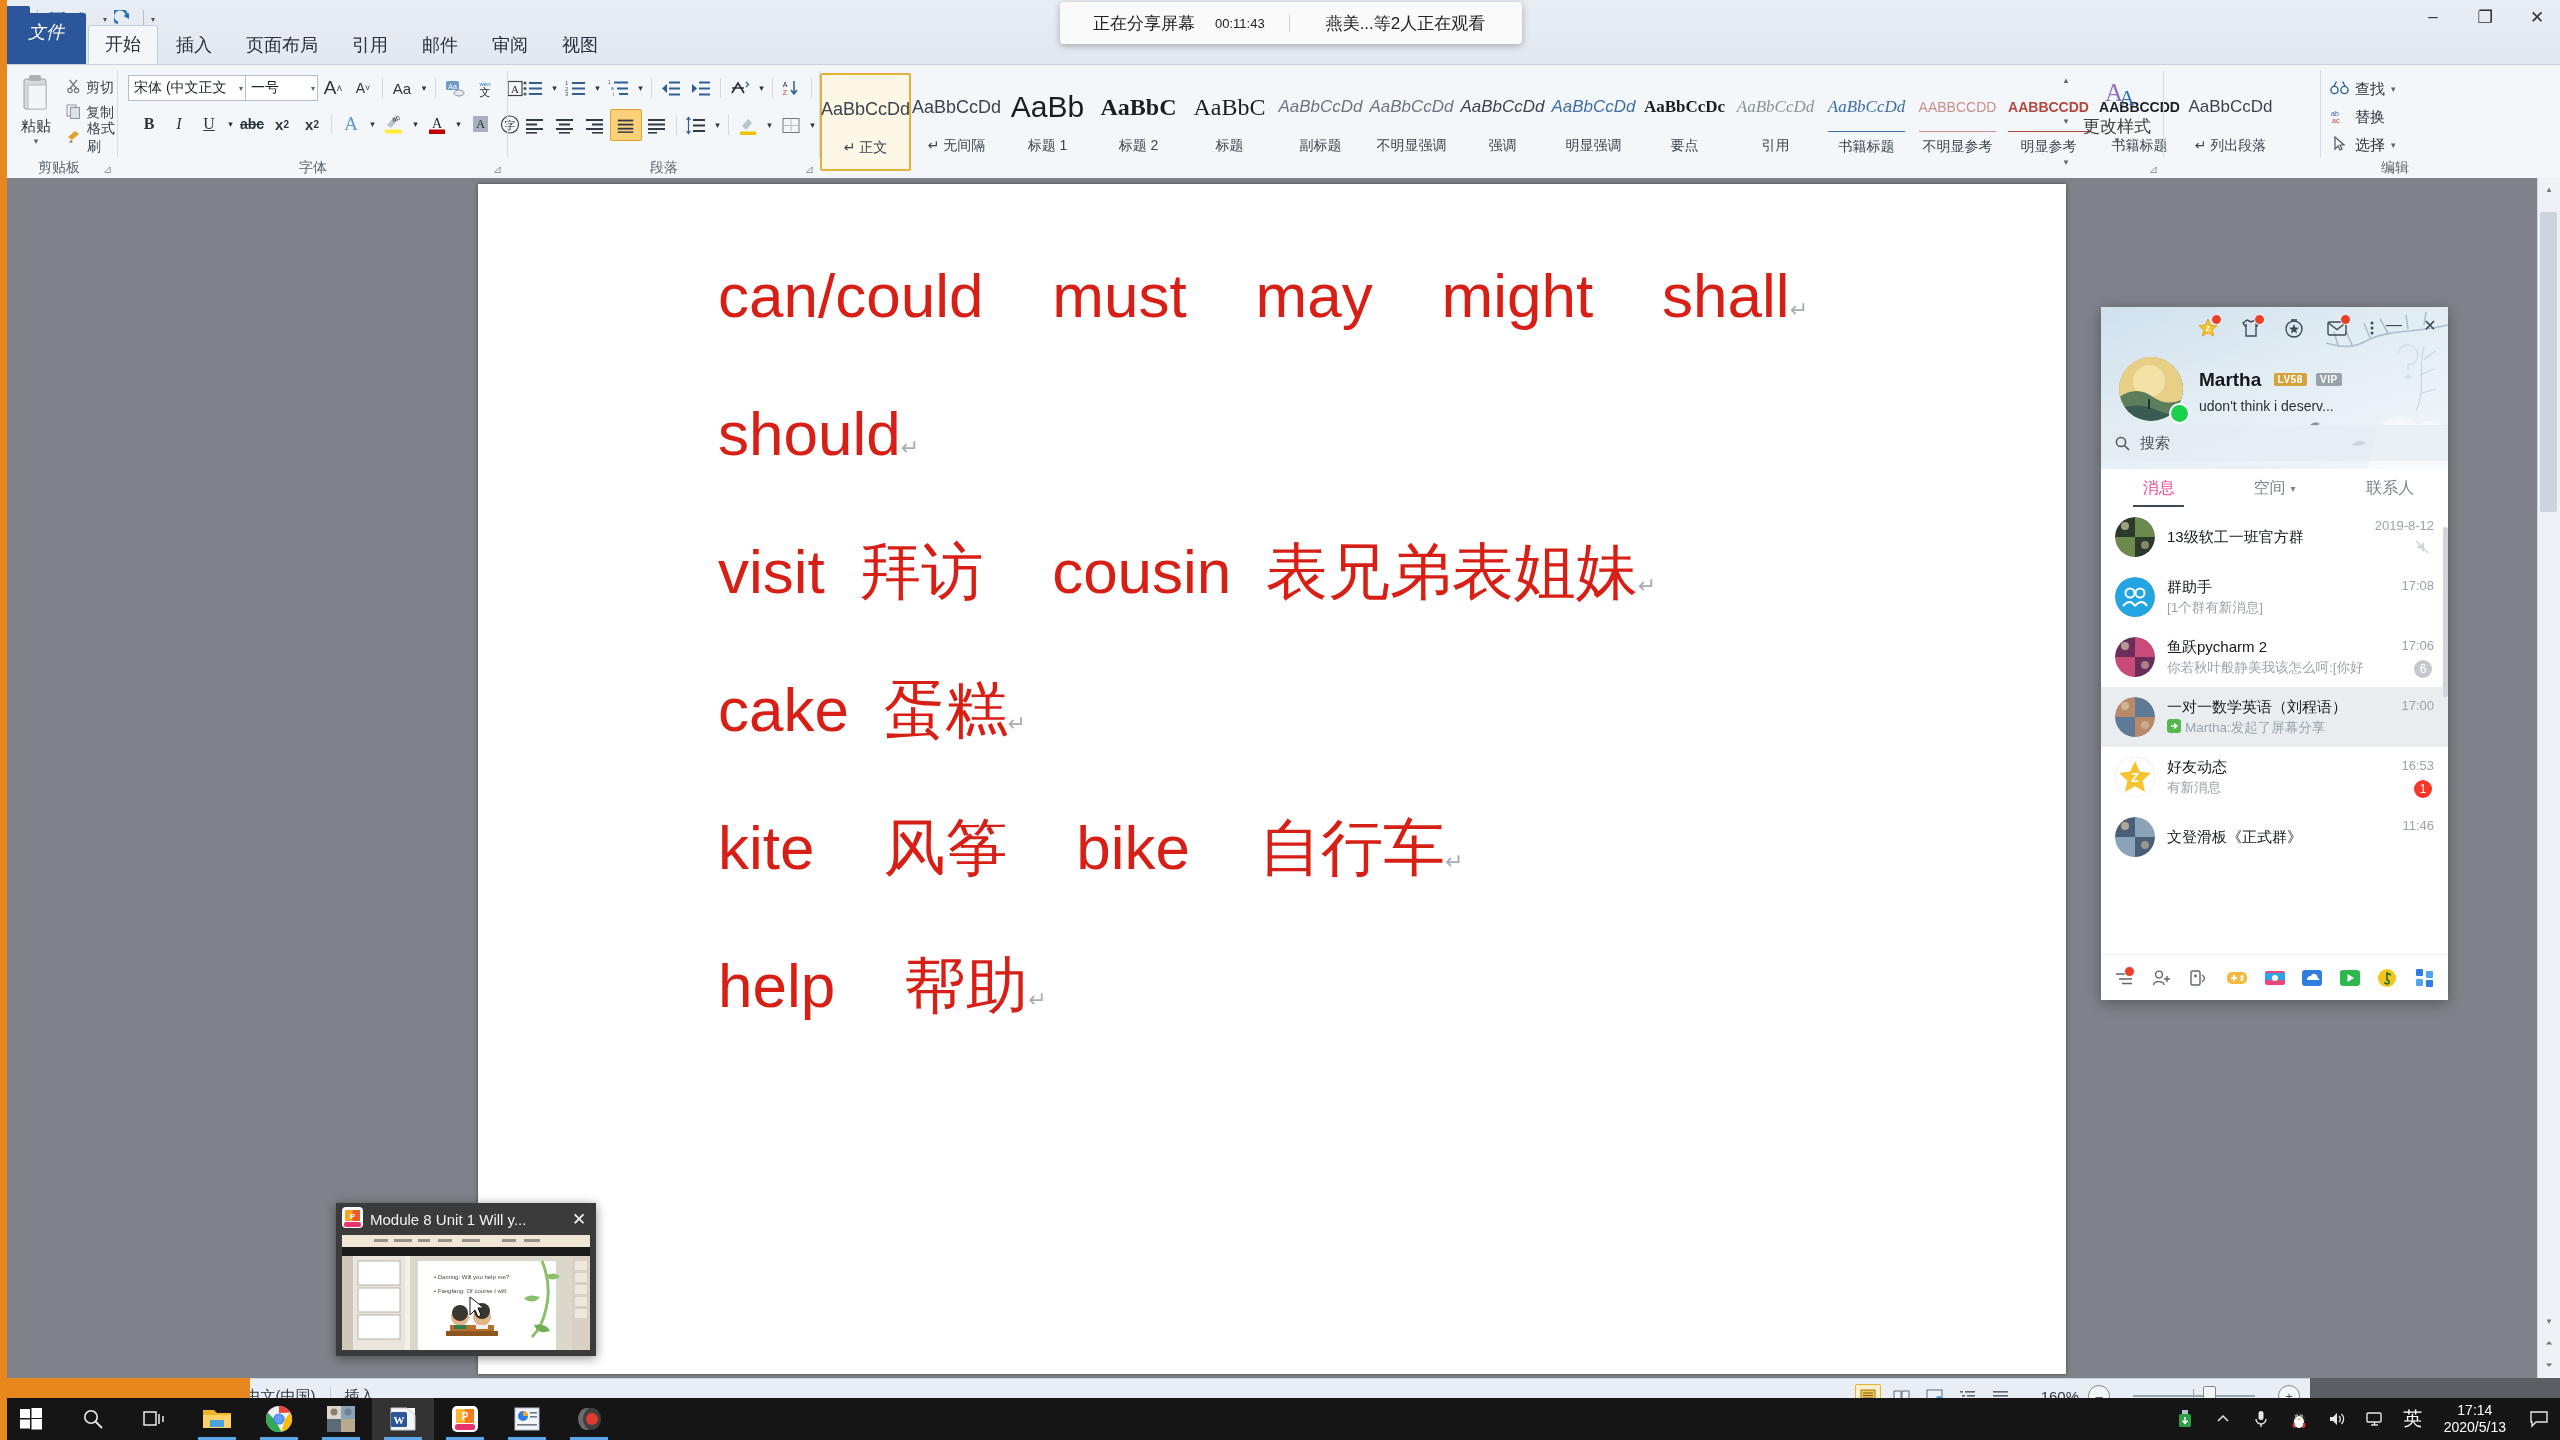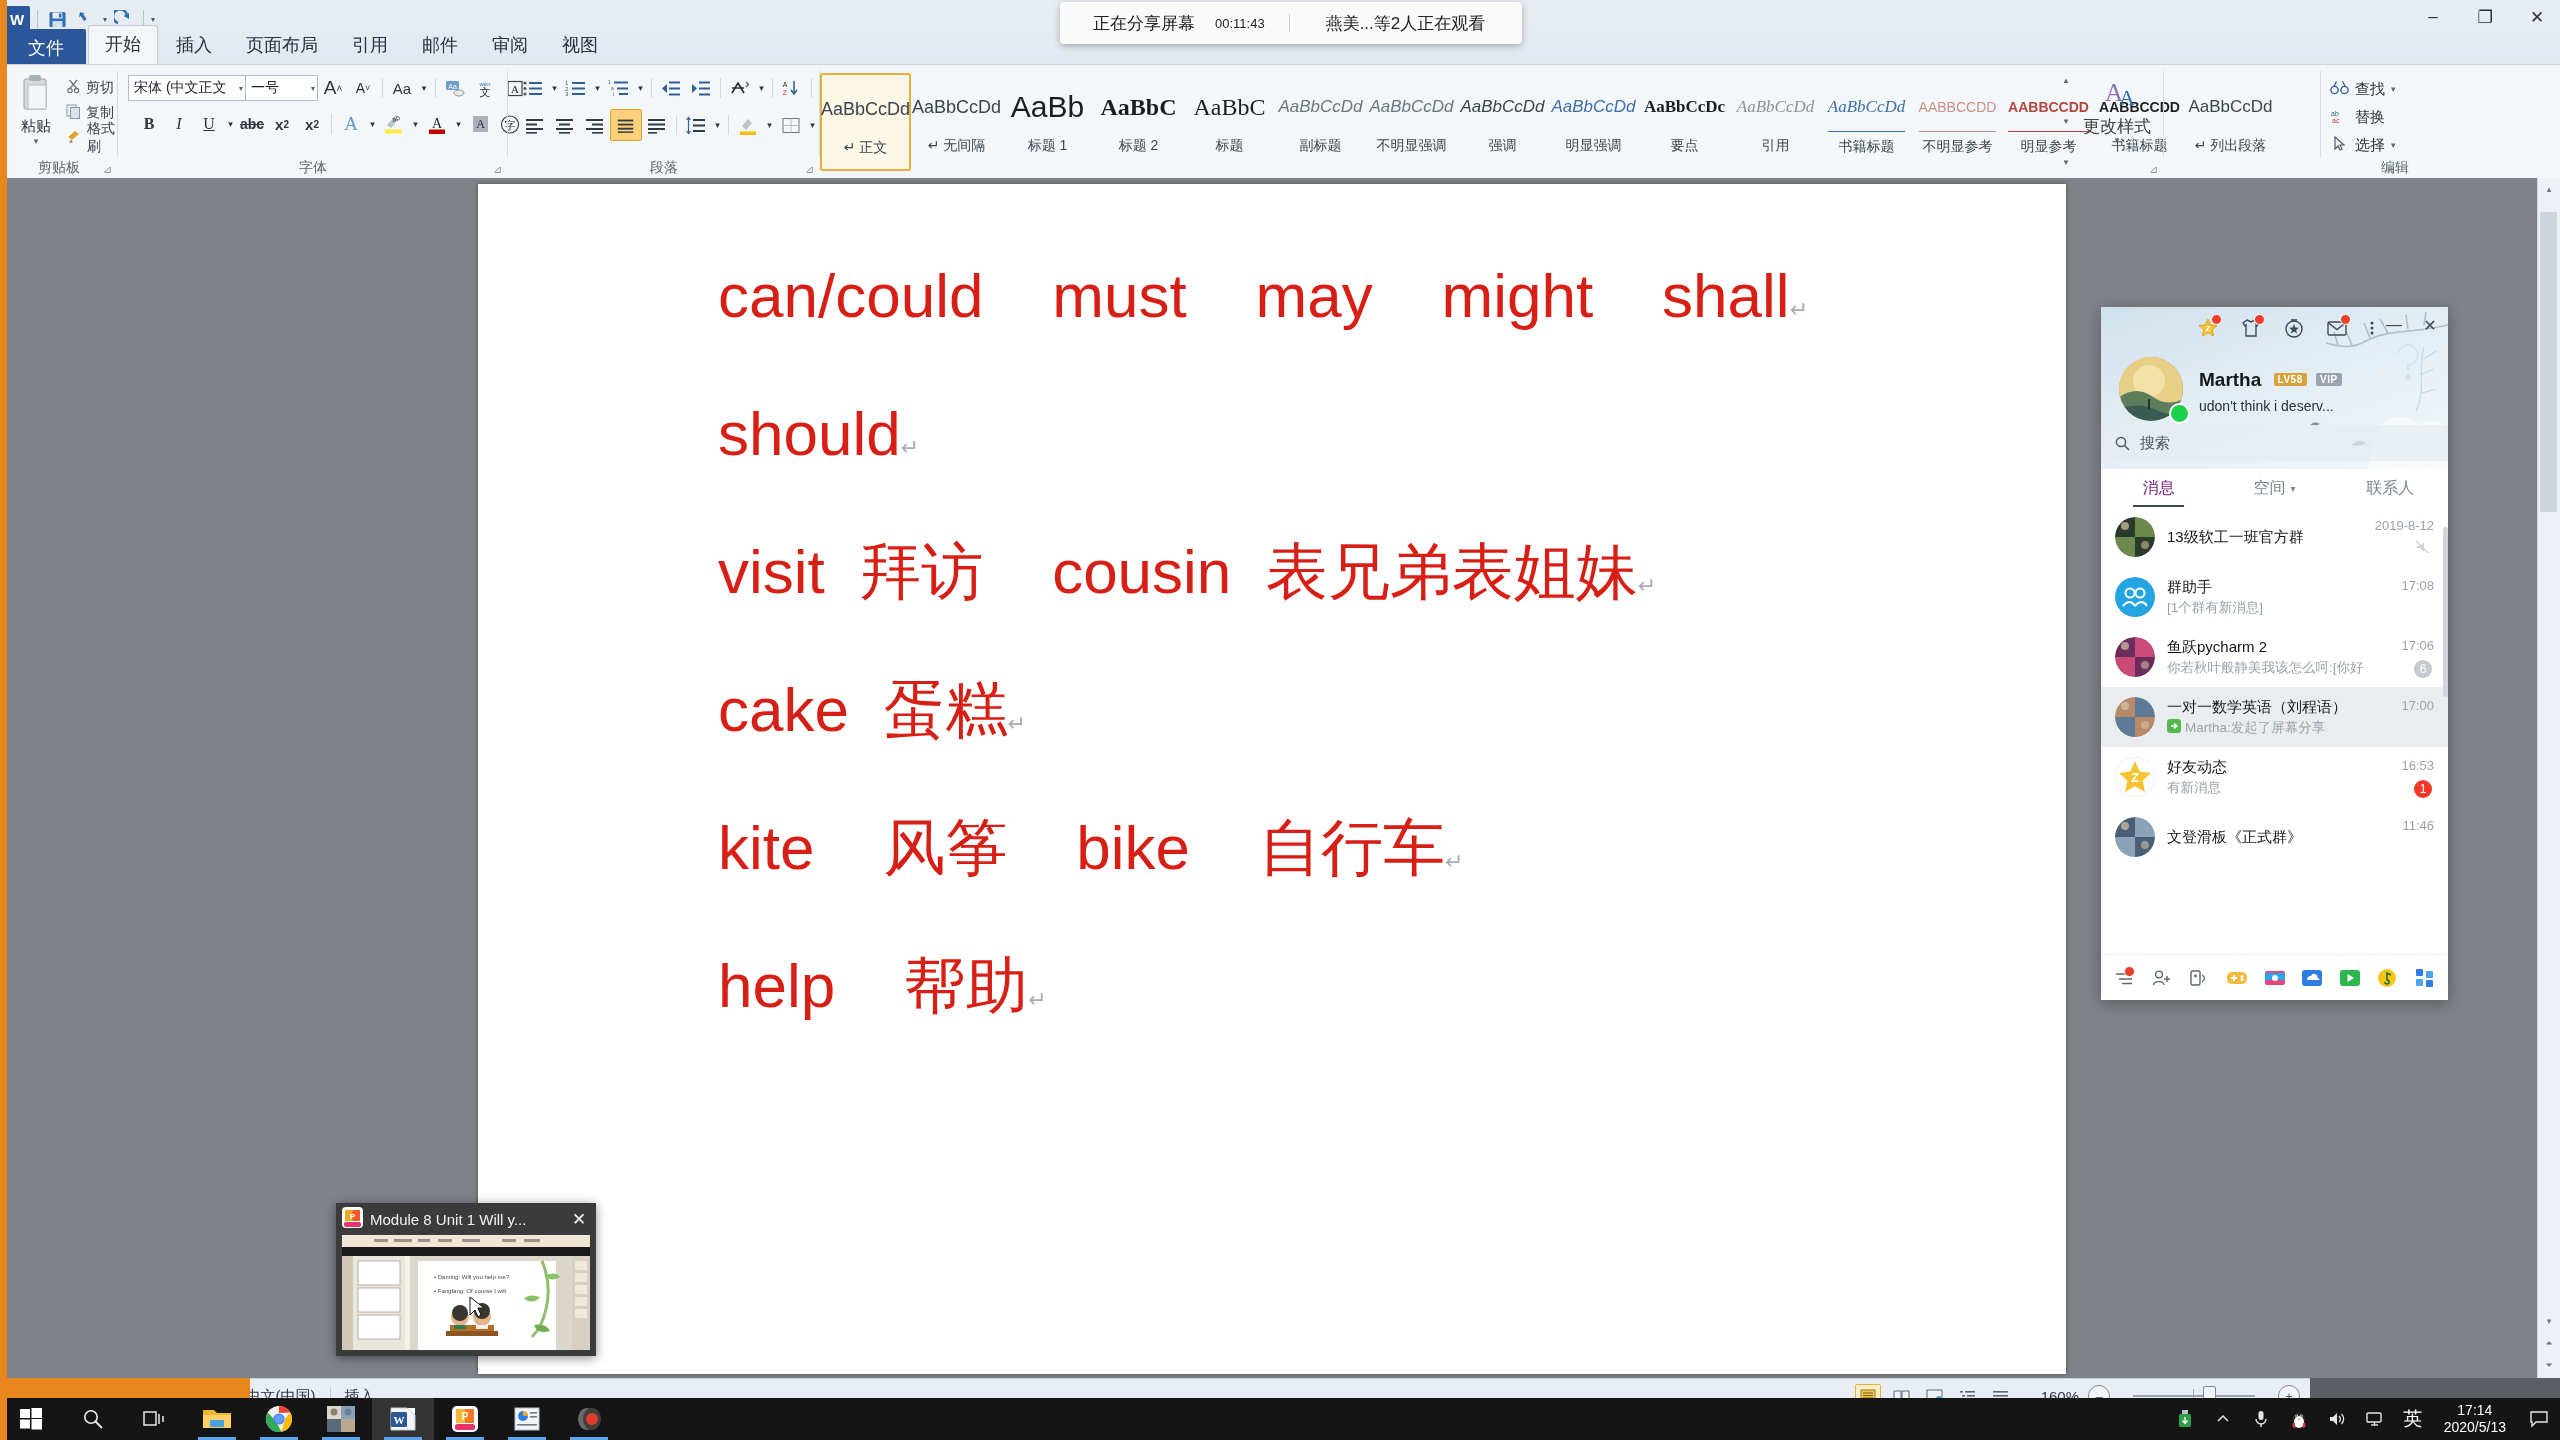--- a/index.html
+++ b/index.html
@@ -28,21 +28,21 @@
      font-size:17px;color:#2a2f36;}
   .win-btns .close{color:#333;}
 
   
   .orange-edge{position:absolute;left:0;top:0;width:7px;height:1440px;background:#e8871e;z-index:60;}
   .orange-edge2{position:absolute;left:0;top:1378px;width:250px;height:20px;background:#e8871e;z-index:5;}
 
   
   .tabs{position:absolute;left:6px;top:30px;height:34px;display:flex;align-items:flex-end;font-size:18px;color:#27313c;}
   .tab{padding:6px 16px 7px;margin-right:2px;position:relative;top:0;}
-  .tab.file{background:#2b579a;color:#fff;border-radius:2px 2px 0 0;padding:7px 22px 4px;}
+  .tab.file{background:#2b579a;color:#fff;border-radius:2px 2px 0 0;padding:7px 22px 20px;font-style:italic;}
   .tab.active{background:#f4f7fa;border:1px solid #c3ccd8;border-bottom:1px solid #f4f7fa;border-radius:3px 3px 0 0;}
 
   .ribbon{position:absolute;left:0;top:64px;width:2560px;height:114px;background:#f4f7fa;border-top:1px solid #c9d2dd;}
   .rgroup{position:absolute;top:0;height:114px;}
   .rgroup .glabel{position:absolute;bottom:2px;left:0;width:100%;text-align:center;font-size:14px;color:#5a646f;}
   .rgroup .gdiv{position:absolute;right:0;top:6px;bottom:22px;width:1px;background:#d4dbe4;}
   .rgroup .dlg{position:absolute;bottom:3px;right:6px;font-size:11px;color:#8b96a3;}
 
   .clip-paste{position:absolute;left:8px;top:8px;width:56px;text-align:center;}
   .clip-paste .cbox{width:40px;height:44px;margin:0 auto;position:relative;}
@@ -125,21 +125,21 @@
      padding:1px 4px;border-radius:2px;vertical-align:3px;margin-left:7px;letter-spacing:.5px;}
   .badge-vip{display:inline-block;background:#9aa2ab;color:#fff;font-size:10px;font-weight:bold;
      padding:1px 4px;border-radius:2px;vertical-align:3px;margin-left:4px;letter-spacing:.5px;}
   .qq-sign{position:absolute;left:98px;top:91px;font-size:14px;color:#2a3038;}
   .qq-search{position:absolute;left:0;top:118px;width:347px;height:36px;background:rgba(228,235,241,.72);
      display:flex;align-items:center;}
   .qq-search .mag{margin-left:14px;width:15px;height:15px;}
   .qq-search .ph{margin-left:10px;font-size:15px;color:#4e575f;}
   .qq-tabs{position:absolute;left:0;top:162px;width:347px;height:38px;display:flex;border-bottom:1px solid #ebeef1;background:#fff;}
   .qq-tab{flex:1;display:flex;align-items:center;justify-content:center;font-size:16px;color:#7b858e;position:relative;gap:5px;}
-  .qq-tab.active{color:#701a75;}
+  .qq-tab.active{color:#ec4899;}
   .qq-tab.active:after{content:"";position:absolute;left:28%;right:28%;bottom:0;height:2px;background:#3c4b57;}
   .qq-list{position:absolute;left:0;top:200px;width:347px;height:440px;background:#fff;overflow:hidden;}
   .qq-item{position:relative;height:60px;display:flex;align-items:center;padding:0 12px 0 14px;box-sizing:border-box;}
   .qq-item.sel{background:#e9edf0;}
   .qq-item .av{width:40px;height:40px;border-radius:50%;flex:0 0 40px;overflow:hidden;position:relative;background:#c7ced6;}
   .qq-item .meta{margin-left:12px;flex:1;min-width:0;}
   .qq-item .nm{font-size:15px;color:#14181c;white-space:nowrap;overflow:hidden;text-overflow:ellipsis;max-width:196px;}
   .qq-item .msg{font-size:13.5px;color:#9aa3ab;white-space:nowrap;overflow:hidden;text-overflow:ellipsis;max-width:196px;margin-top:2px;
      display:flex;align-items:center;gap:4px;}
   .qq-item .tm{position:absolute;right:14px;top:11px;font-size:13px;color:#9aa3ab;}

